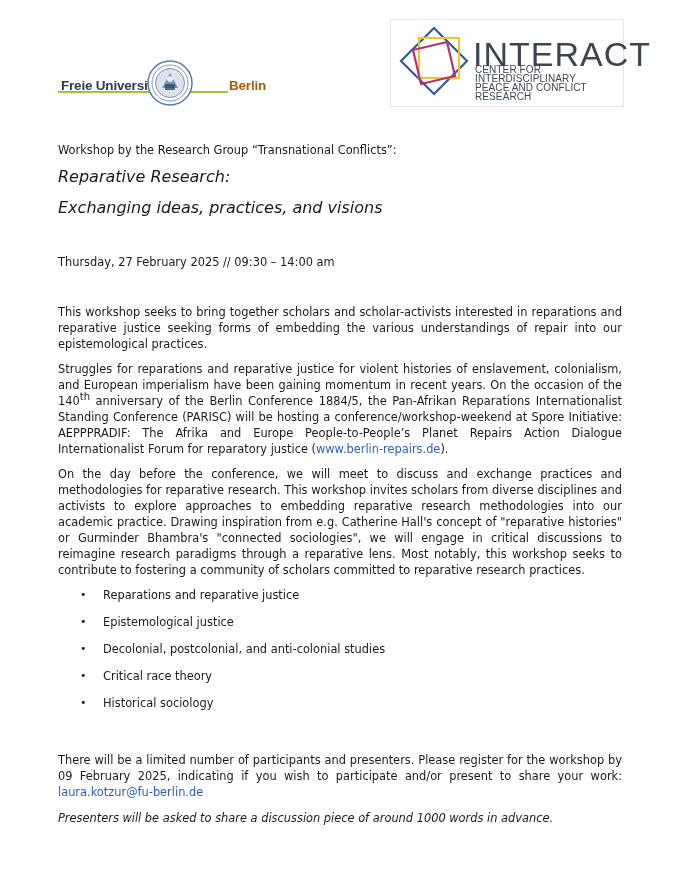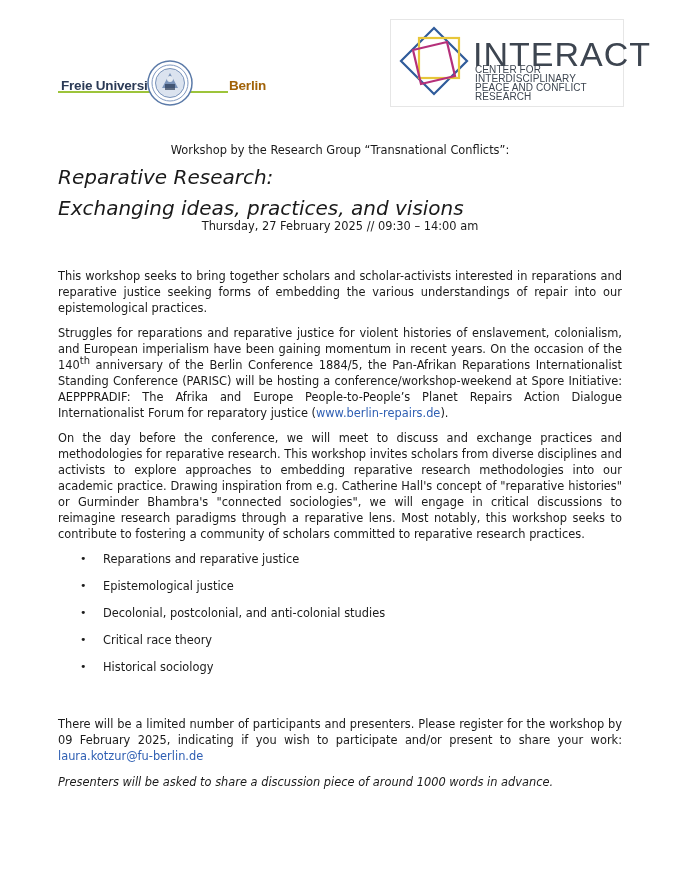--- a/index.html
+++ b/index.html
@@ -39,27 +39,27 @@
   }
   .interact-sub {
     position: absolute; left: 84px; top: 45px;
     font-family: "Liberation Sans", sans-serif; font-size: 10px; line-height: 9px;
     color: #3d4550; letter-spacing: 0.1px;
   }
   .content {
     position: absolute; left: 58px; top: 142px; width: 564px;
     font-family: "DejaVu Sans", sans-serif; font-size: 11.4px; line-height: 16px;
   }
-  .intro { margin: 0; text-align: center; }
+  .intro { margin: 0; }
   .title-line {
-    font-style: italic; font-size: 20px; line-height: 20px; margin: 0;
+    font-style: italic; font-size: 16px; line-height: 20px; margin: 0;
   }
   .t1 { margin-top: 9px; }
   .t2 { margin-top: 11px; }
-  .date { }
+  .date { margin-top: 36px; }
   p.body { margin: 0; text-align: justify; }
   .p1 { margin-top: 34px !important; }
   .p2, .p3, .p4 { margin-top: 9px !important; }
   sup { font-size: 10px; line-height: 0; vertical-align: 5px; }
   a.link { color: #2f5fb3; }
   ul.topics { list-style: none; margin: 9px 0 0 0; padding: 0; }
   ul.topics li {
     position: relative; padding-left: 45px; height: 27px; line-height: 16px;
   }
   ul.topics li .bullet {

